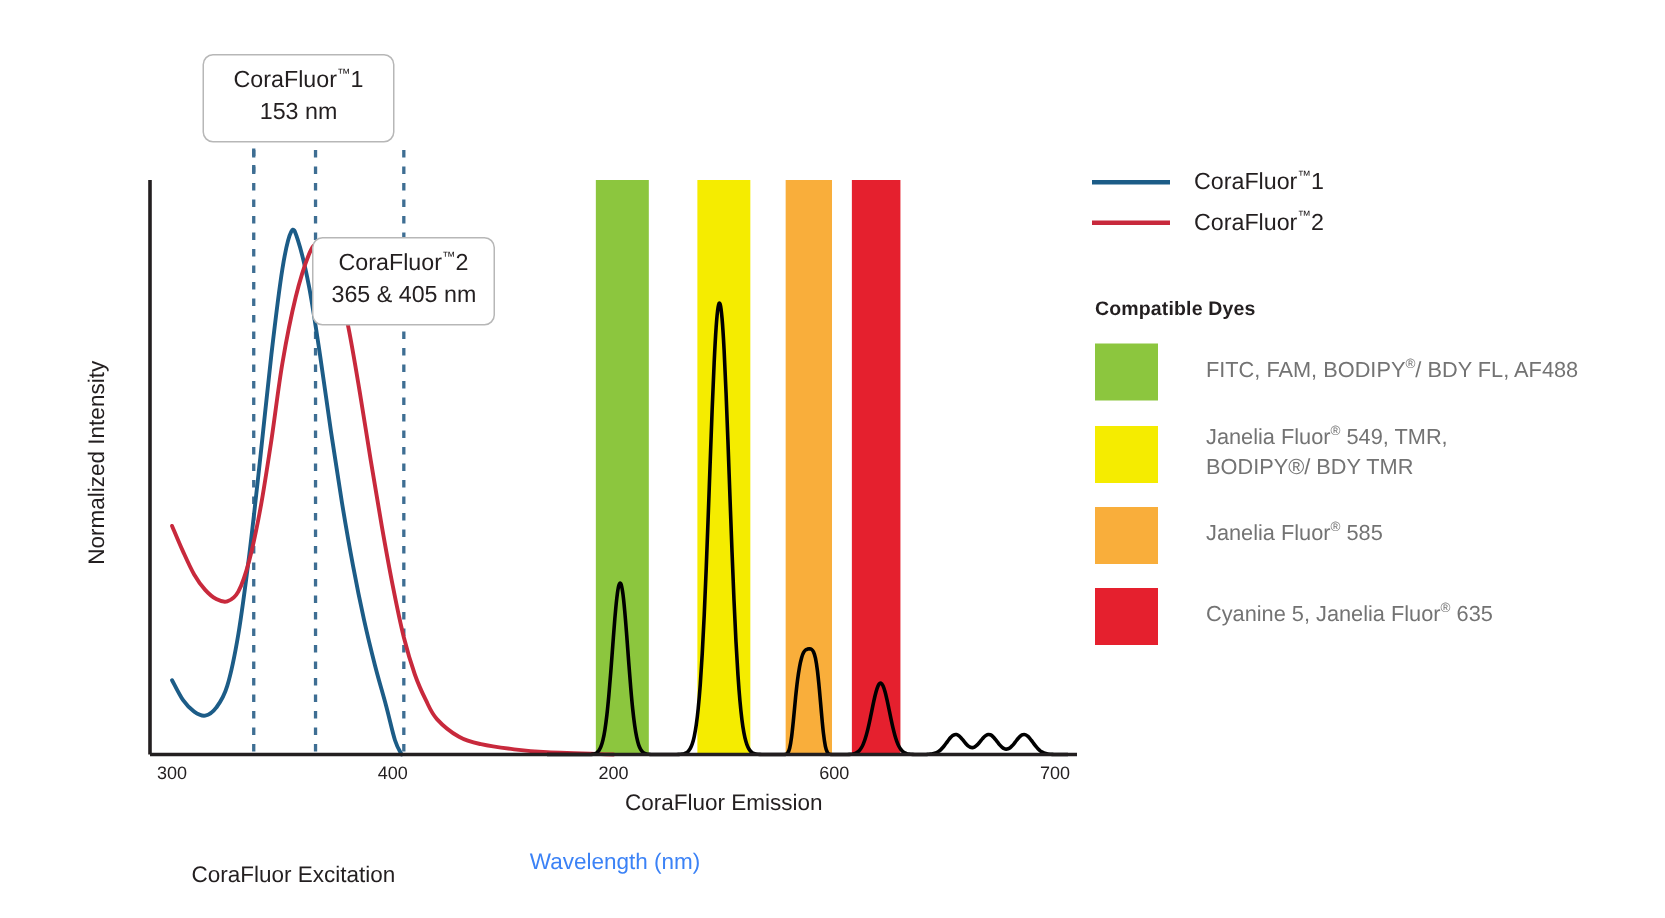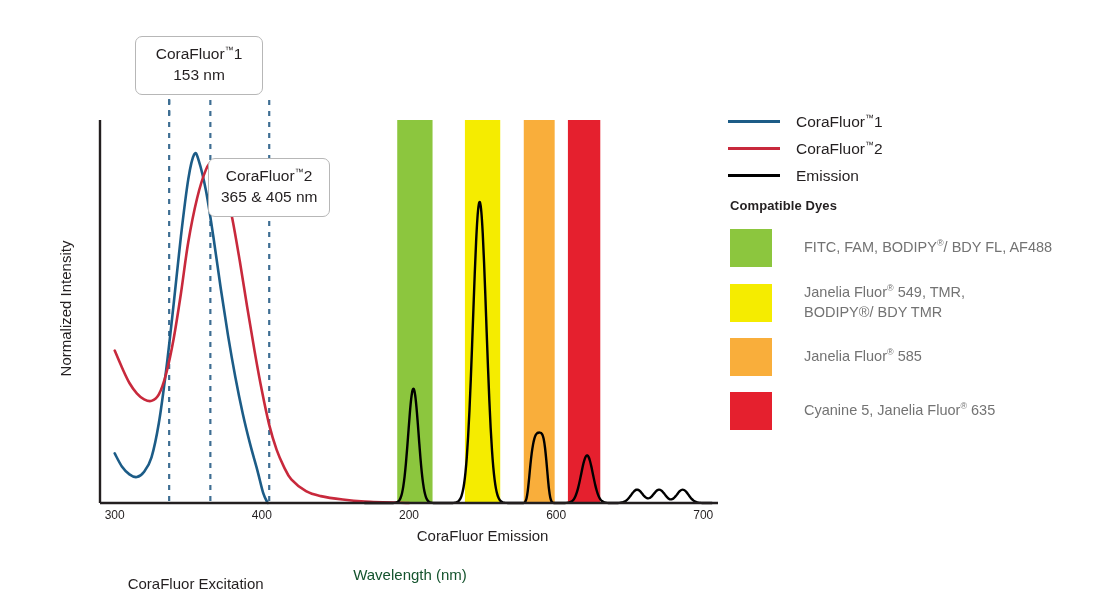--- a/index.html
+++ b/index.html
@@ -73,21 +73,21 @@
     text-align: center;
     white-space: nowrap;
   }
   #xaxis-title {
     position: absolute;
     left: 0;
     top: 566px;
     width: 820px;
     text-align: center;
     font-size: 15px;
-    color: #14532d;
+    color: #3b82f6;
   }
   #yaxis-title {
     position: absolute;
     left: -30px;
     top: 300px;
     width: 190px;
     text-align: center;
     font-size: 15px;
     color: #231f20;
     transform: rotate(-90deg);
@@ -207,24 +207,20 @@
 
   <div id="legend">
     <div class="legend-row">
       <span class="legend-swatch-line" style="background: rgb(28, 92, 135);"></span>
       <span class="legend-label"><span>CoraFluor</span><sup>™</sup><span>1</span></span>
     </div>
     <div class="legend-row">
       <span class="legend-swatch-line" style="background: rgb(200, 41, 60);"></span>
       <span class="legend-label"><span>CoraFluor</span><sup>™</sup><span>2</span></span>
     </div>
-    <div class="legend-row">
-      <span class="legend-swatch-line" style="background: rgb(0, 0, 0);"></span>
-      <span class="legend-label"><span>Emission</span><sup></sup><span></span></span>
-    </div>
   </div>
 
   <div id="dyes">
     <div id="dyes-title">Compatible Dyes</div>
 
     <div class="dye-row">
       <span class="dye-swatch" style="background: rgb(140, 198, 62);"></span>
       <span class="dye-label"><span>FITC, FAM, BODIPY</span><sup>®</sup><span>/ BDY FL, AF488</span></span>
     </div>
 

